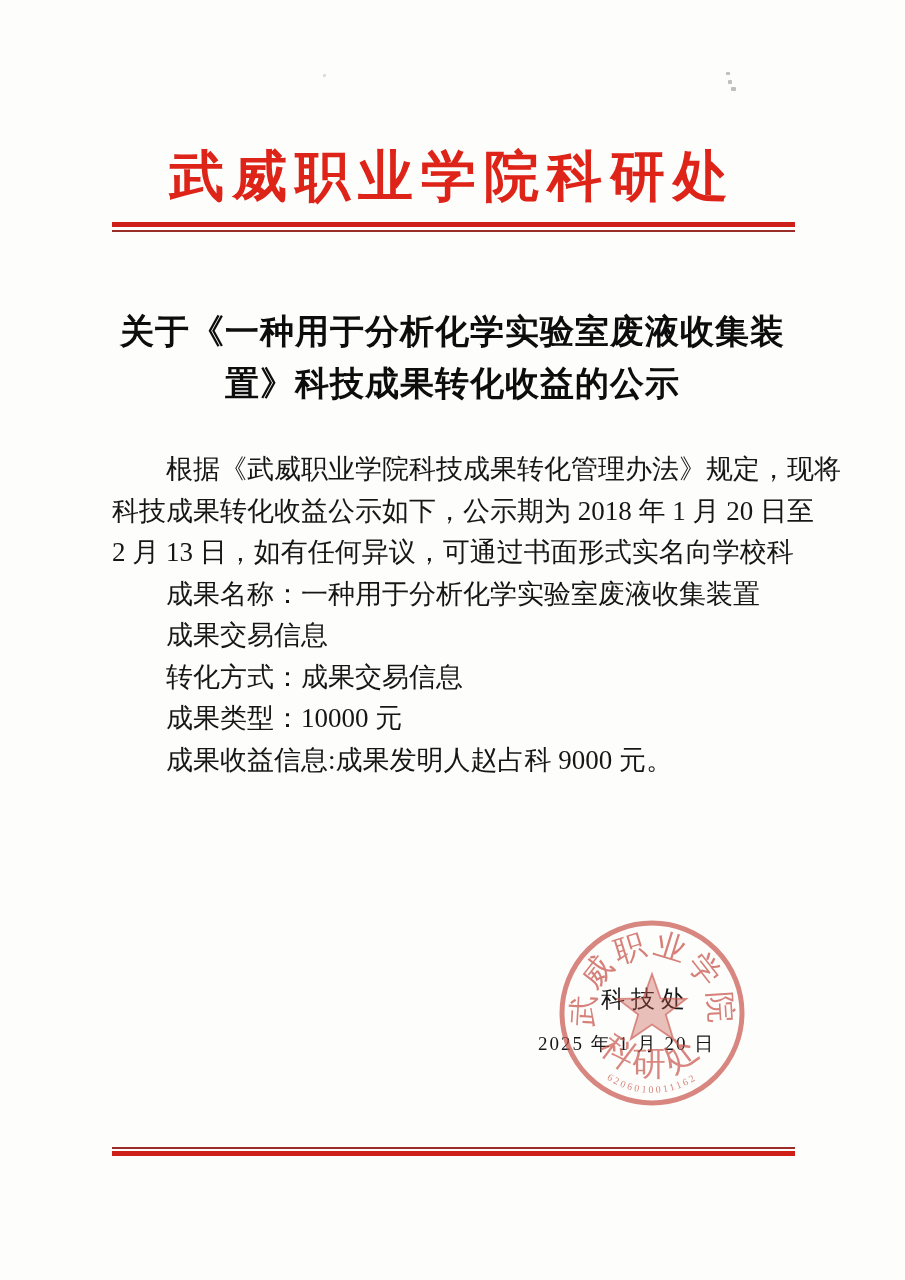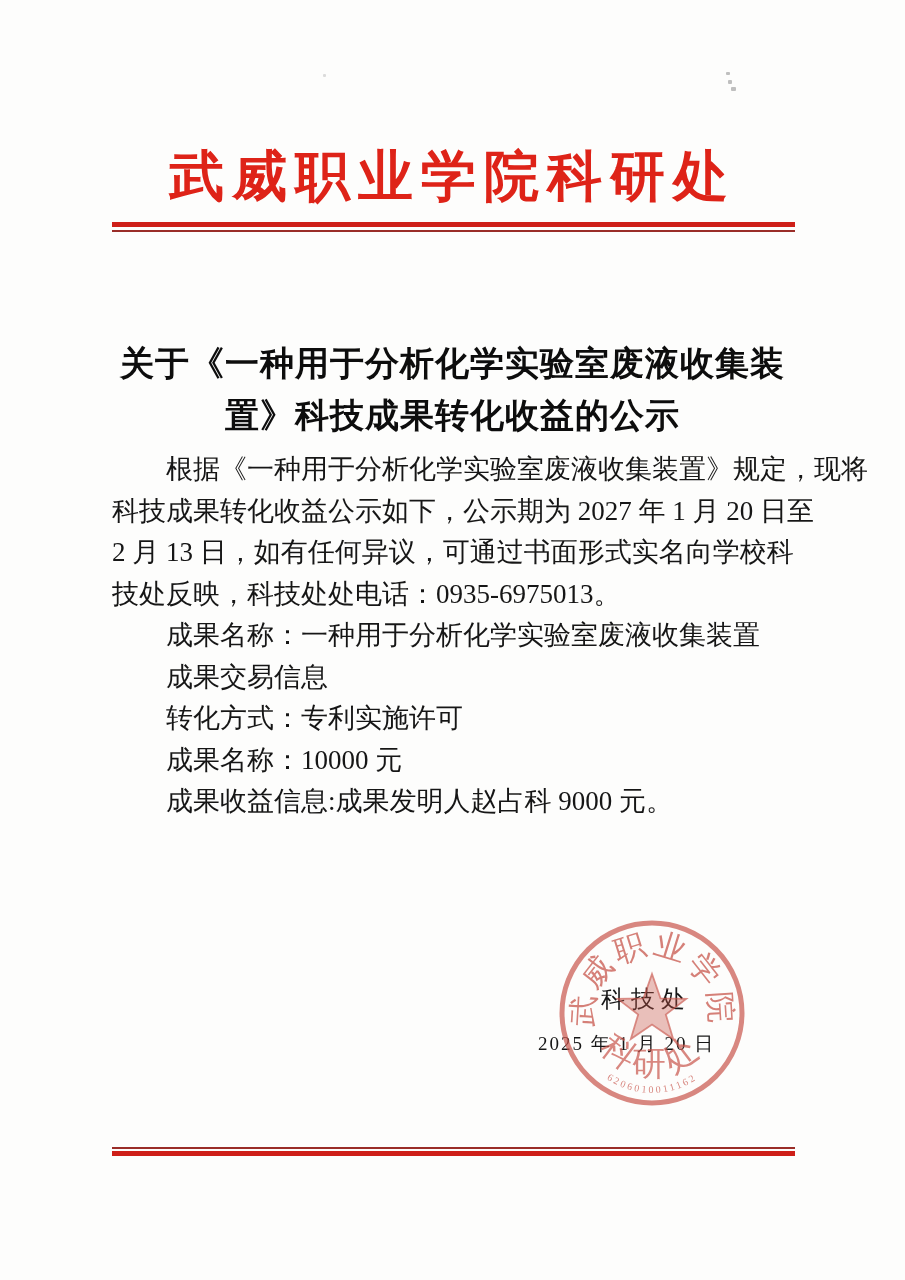--- a/index.html
+++ b/index.html
@@ -39,21 +39,20 @@
   .rule-bottom-thick{top:1151px;height:5px;background:var(--rule-red);}
   .doc-title{
     position:absolute;
     top:306px; left:0; width:100%;
     text-align:center;
     font-weight:bold;
     font-size:34px;
     line-height:52px;
     letter-spacing:1px;
     color:#0d0d0d;
-    margin-top:32px;
   }
   .body-block{
     position:absolute;
     top:449px; left:112px; width:690px;
     font-size:27px;
     line-height:41.5px;
     color:var(--ink);
   }
   .body-line{white-space:pre;}
   .sig-dept{
@@ -100,28 +99,27 @@
   <div class="rule rule-top-thick"></div>
   <div class="rule rule-top-thin"></div>
 
   <div class="doc-title">
     <div>关于《一种用于分析化学实验室废液收集装</div>
     <div>置》科技成果转化收益的公示</div>
   </div>
 
   <div class="body-block">
 
-  <div class="body-line">　　根据《一种用于分析化学实验室废液收集装置》规定，现将</div>
-      <div class="body-line">科技成果转化收益公示如下，公示期为 2027 年 1 月 20 日至</div>
+  <div class="body-line">　　根据《武威职业学院科技成果转化管理办法》规定，现将</div>
+      <div class="body-line">科技成果转化收益公示如下，公示期为 2018 年 1 月 20 日至</div>
       <div class="body-line">2 月 13 日，如有任何异议，可通过书面形式实名向学校科</div>
-      <div class="body-line">技处反映，科技处处电话：0935-6975013。</div>
       <div class="body-line">　　成果名称：一种用于分析化学实验室废液收集装置</div>
       <div class="body-line">　　成果交易信息</div>
-      <div class="body-line">　　转化方式：专利实施许可</div>
-      <div class="body-line">　　成果名称：10000 元</div>
+      <div class="body-line">　　转化方式：成果交易信息</div>
+      <div class="body-line">　　成果类型：10000 元</div>
       <div class="body-line">　　成果收益信息:成果发明人赵占科 9000 元。</div>
     </div>
 
   <div class="sig-dept">科技处</div>
   <div class="sig-date">2025 年 1 月 20 日</div>
 
   <svg class="seal" viewBox="0 0 200 200" aria-hidden="true">
     <circle cx="100" cy="100" r="90" fill="none" stroke="#c8544a" stroke-width="5" stroke-opacity="0.85"></circle>
     <path id="sealTopArc" d="M 42,100 A 58,58 0 0 1 158,100" fill="none"></path>
     <text font-size="31" letter-spacing="4" fill-opacity="0.9">

